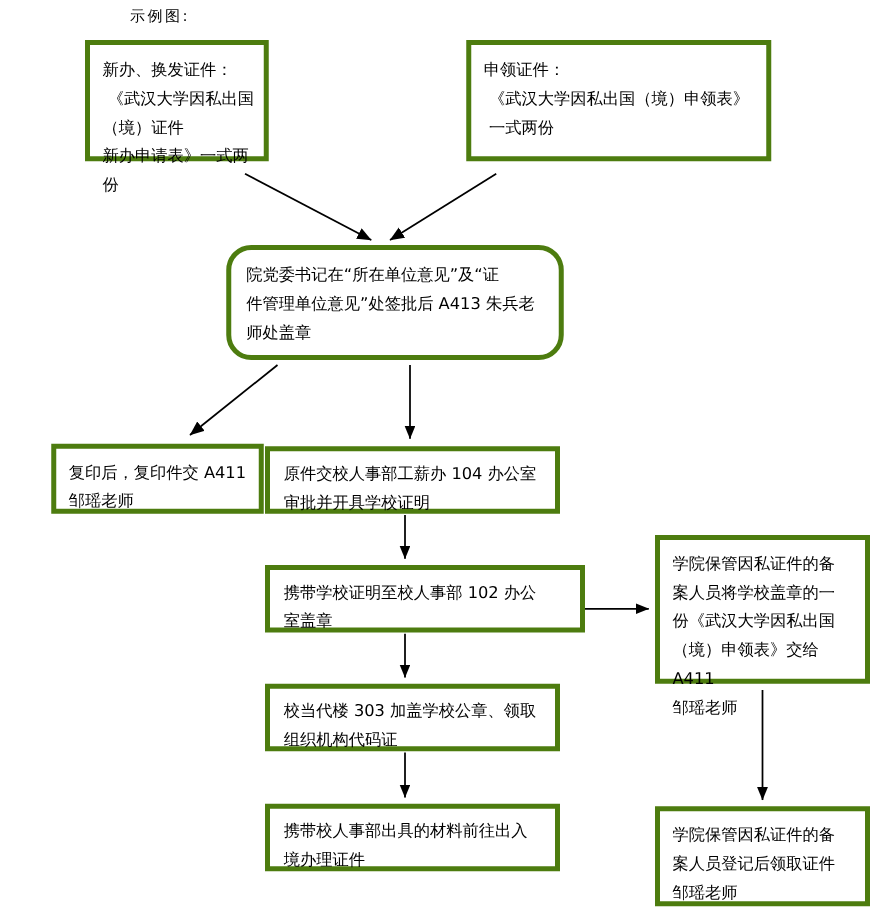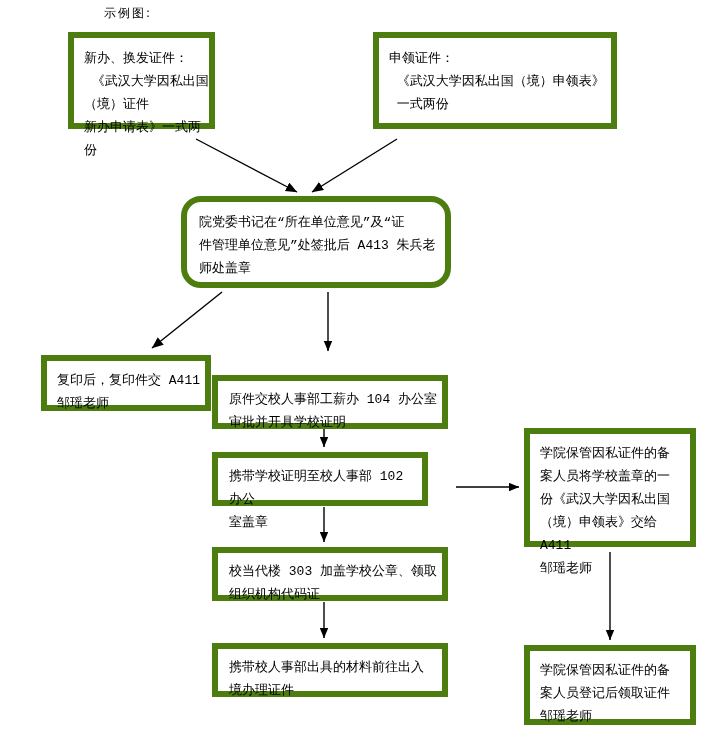--- a/index.html
+++ b/index.html
@@ -21,39 +21,38 @@
     left: 104px;
     top: 2px;
     font-size: 12px;
     letter-spacing: 2px;
     line-height: 22px;
     white-space: nowrap;
   }
   .node {
     position: absolute;
     box-sizing: border-box;
-    border: 6px solid #4d7c0f;
+    border: 4px solid #4d7c0f;
     background: #ffffff;
-    font-family: Liberation Mono, monospace;
   }
   .node .txt {
     display: block;
     font-size: 13px;
     line-height: 23px;
     letter-spacing: 0px;
     white-space: pre-wrap;
     color: #000000;
   }
   
   #n-newapply   { left: 68px;  top: 32px;  width: 147px; height: 97px;  padding: 9px 0 0 10px; }
   #n-claim      { left: 333px; top: 32px;  width: 244px; height: 97px;  padding: 9px 0 0 10px; margin-left: 40px; }
   #n-sign       { left: 181px; top: 196px; width: 270px; height: 92px;  padding: 9px 0 0 12px; border-radius: 20px; }
   #n-copy       { left: 5px;   top: 355px; width: 170px; height: 56px;  padding: 8px 0 0 10px; margin-left: 36px; }
-  #n-hr104      { left: 212px; top: 375px; width: 236px; height: 54px;  padding: 7px 0 0 11px; }
-  #n-hr102      { left: 212px; top: 452px; width: 216px; height: 54px;  padding: 7px 0 0 11px; }
+  #n-hr104      { left: 212px; top: 357px; width: 236px; height: 54px;  padding: 7px 0 0 11px; }
+  #n-hr102      { left: 212px; top: 452px; width: 256px; height: 54px;  padding: 7px 0 0 11px; }
   #n-seal303    { left: 212px; top: 547px; width: 236px; height: 54px;  padding: 7px 0 0 11px; }
   #n-exitentry  { left: 212px; top: 643px; width: 236px; height: 54px;  padding: 7px 0 0 11px; }
   #n-submitform { left: 524px; top: 428px; width: 172px; height: 119px; padding: 8px 0 0 10px; }
   #n-register   { left: 524px; top: 645px; width: 172px; height: 80px;  padding: 8px 0 0 10px; }
 
   #arrow-layer {
     position: absolute;
     left: 0;
     top: 0;
     width: 702px;

